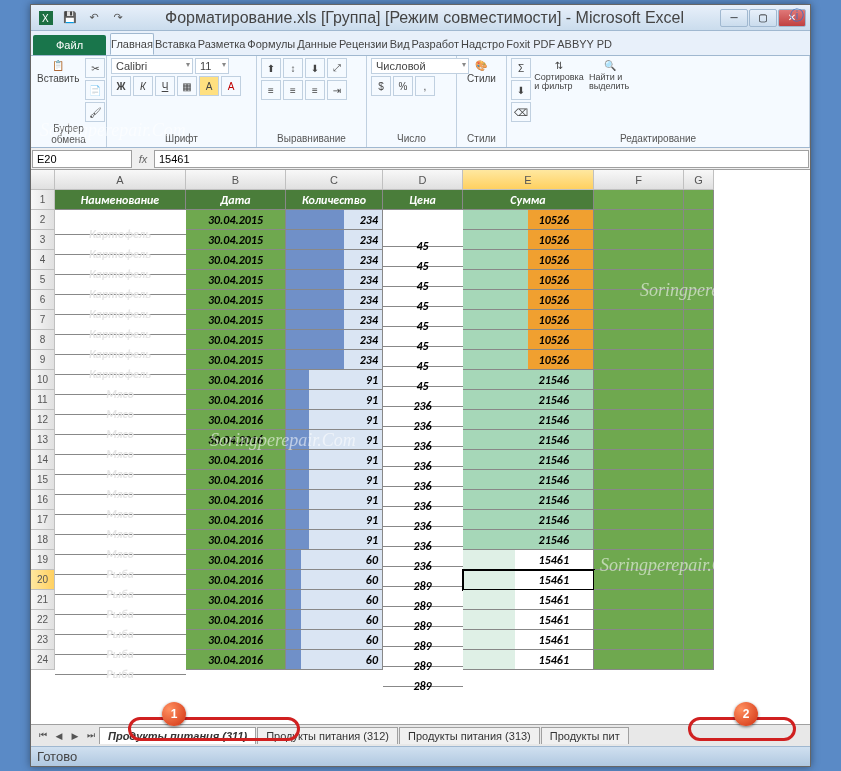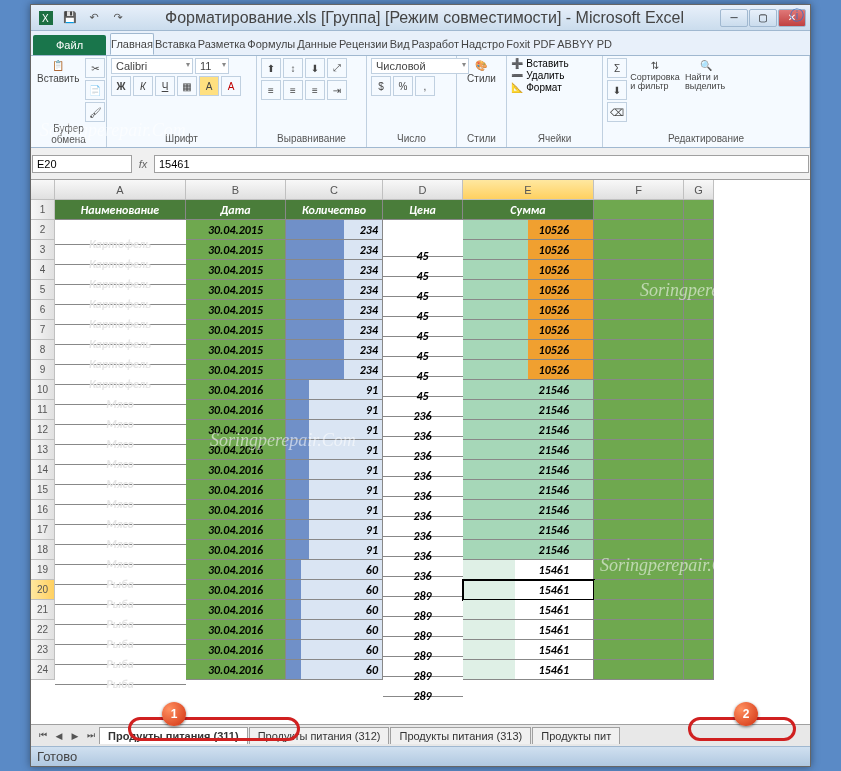--- a/index.html
+++ b/index.html
@@ -20,21 +20,21 @@
 .ribbon-body { background: #f5faff; height: 92px; display: flex; border-top: 1px solid #a0b8d0; }
 .rgroup { border-right: 1px solid #c0d0e0; padding: 2px 4px; display: flex; flex-direction: column; justify-content: space-between; }
 .rgroup-content { display: flex; gap: 4px; align-items: flex-start; flex: 1; }
 .rgroup-label { text-align: center; font-size: 10px; color: #555; padding: 1px 0; }
 .big-btn { display: flex; flex-direction: column; align-items: center; justify-content: center; width: 48px; gap: 2px; font-size: 10px; color: #444; padding: 2px; }
 .ico { display: inline-flex; align-items: center; justify-content: center; }
 .sm-row { display: flex; gap: 2px; align-items: center; }
 .sm-btn { width: 20px; height: 20px; border: 1px solid #c0d0e0; background: #f5faff; display: flex; align-items: center; justify-content: center; font-size: 10px; color: #444; }
 .combo { border: 1px solid #c0d0e0; background: #fff; font-size: 11px; padding: 1px 14px 1px 4px; position: relative; color: #444; }
 .combo::after { content: '▾'; position: absolute; right: 2px; font-size: 8px; color: #888; }
-.formula-bar { display: flex; height: 32px; background: #f0f0f0; border-bottom: 1px solid #a0a0a0; align-items: center; }
+.formula-bar { display: flex; height: 22px; background: #f0f0f0; border-bottom: 1px solid #a0a0a0; align-items: center; }
 .name-box { width: 100px; border: 1px solid #a0a0a0; background: #fff; margin: 1px; padding: 2px 4px; font-size: 11px; }
 .fx-btn { width: 20px; text-align: center; color: #666; font-style: italic; }
 .formula-input { flex: 1; border: 1px solid #a0a0a0; background: #fff; margin: 1px; padding: 2px 4px; font-size: 11px; }
 .sheet-area { flex: 1; display: flex; overflow: hidden; background: #fff; position: relative; }
 .grid { display: grid; grid-template-columns: 24px 131px 100px 97px 80px 131px 90px 30px; grid-auto-rows: 20px; font-size: 11px; }
 .hdr { background: linear-gradient(#f8f8f8,#e0e0e0); border-right: 1px solid #c0c0c0; border-bottom: 1px solid #c0c0c0; display: flex; align-items: center; justify-content: center; color: #555; }
 .hdr.sel { background: linear-gradient(#ffe8a0,#ffd060); }
 .rowh { background: linear-gradient(90deg,#f8f8f8,#e0e0e0); border-right: 1px solid #c0c0c0; border-bottom: 1px solid #c0c0c0; display: flex; align-items: center; justify-content: center; color: #555; font-size: 10px; }
 .rowh.sel { background: linear-gradient(90deg,#ffe8a0,#ffd060); }
 .cell { border-right: 1px solid #888; border-bottom: 1px solid #888; display: flex; align-items: center; padding: 0 4px; font-family: Calibri, sans-serif; font-size: 12px; font-weight: bold; font-style: italic; }
@@ -46,21 +46,21 @@
 .cell.c3 { background: linear-gradient(90deg, #7090c8 16%, #dae5f3 16%); color: #000; justify-content: flex-end; }
 .cell.d { background: #f0a030; color: #000; justify-content: center; margin-top: 36px; }
 .cell.e1 { background: linear-gradient(90deg, #a6d7b8 50%, #f0a030 50%); color: #000; justify-content: flex-end; padding-right: 24px; }
 .cell.e2 { background: linear-gradient(90deg, #a6d7b8 100%, #f0a030 100%); color: #000; justify-content: flex-end; padding-right: 24px; }
 .cell.e3 { background: linear-gradient(90deg, #dff0e6 40%, #fff 40%); color: #000; justify-content: flex-end; padding-right: 24px; }
 .cell.e3.active { outline: 2px solid #000; outline-offset: -1px; }
 .cell.bg { background: #6fa84f; color:#fff; }
 .sheet-tabs { height: 22px; background: #e8e8e8; border-top: 1px solid #a0a0a0; display: flex; align-items: center; padding: 0 4px; gap: 0; }
 .nav-btn { width: 16px; height: 16px; display: flex; align-items: center; justify-content: center; font-size: 9px; color: #555; }
 .stab { padding: 2px 8px; background: #f0f0f0; border: 1px solid #a0a0a0; border-bottom: none; margin-right: 1px; font-size: 11px; color: #333; }
-.stab.active { background: #fff; font-weight: bold; }
+.stab.active { background: #fff; font-weight: bold; font-style: italic; }
 .statusbar { height: 20px; background: linear-gradient(#d0e0f0,#b0c8e0); border-top: 1px solid #a0b8d0; display: flex; align-items: center; padding: 0 6px; font-size: 13px; color: #444; }
 .callout { position: absolute; border: 3px solid #d02020; border-radius: 12px; background: transparent; pointer-events: none; }
 .badge { position: absolute; width: 24px; height: 24px; border-radius: 50%; background: radial-gradient(circle at 30% 30%, #ff9060, #d03010); color: #fff; display: flex; align-items: center; justify-content: center; font-weight: bold; font-size: 12px; box-shadow: 0 1px 3px rgba(0,0,0,0.5); pointer-events: none; }
 .watermark { position: absolute; font-family: 'Segoe Script', cursive; font-size: 18px; color: rgba(255,255,255,0.55); font-style: italic; pointer-events: none; user-select: none; }
 .help { position:absolute; right:6px; top:2px; color:#4070c0; font-size:14px; }
 </style>
 </head>
 <body>
 
 <div class="window">
@@ -164,28 +164,20 @@
       </div>
       <div class="rgroup" style="width:50px">
         <div class="rgroup-content">
             <div class="big-btn">
               <span class="ico">🎨</span>
               <span>Стили</span>
             </div>
           </div>
         <div class="rgroup-label">Стили</div>
       </div>
-      <div class="rgroup" style="width:96px">
-        <div class="rgroup-content" style="flex-direction:column;gap:1px;font-size:10px">
-          <div>➕ <span>Вставить</span></div>
-          <div>➖ <span>Удалить</span></div>
-          <div>📐 <span>Формат</span></div>
-        </div>
-        <div class="rgroup-label">Ячейки</div>
-      </div>
       <div class="rgroup" style="flex:1">
         <div class="rgroup-content">
           <div style="display:flex;flex-direction:column;gap:2px">
               <span class="sm-btn">Σ</span>
               <span class="sm-btn">⬇</span>
               <span class="sm-btn">⌫</span>
             </div>
           <div class="big-btn">
               <span class="ico">⇅</span>
               <span style="font-size:9px;line-height:1">Сортировка и фильтр</span>

